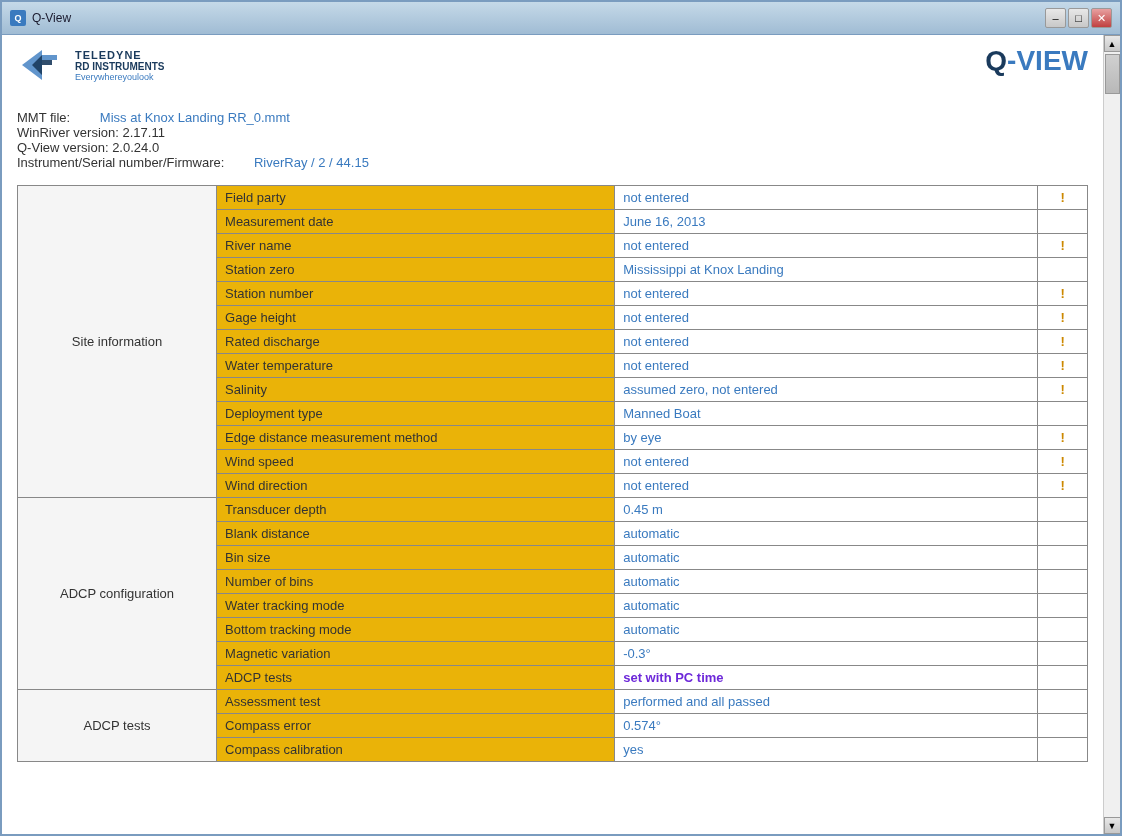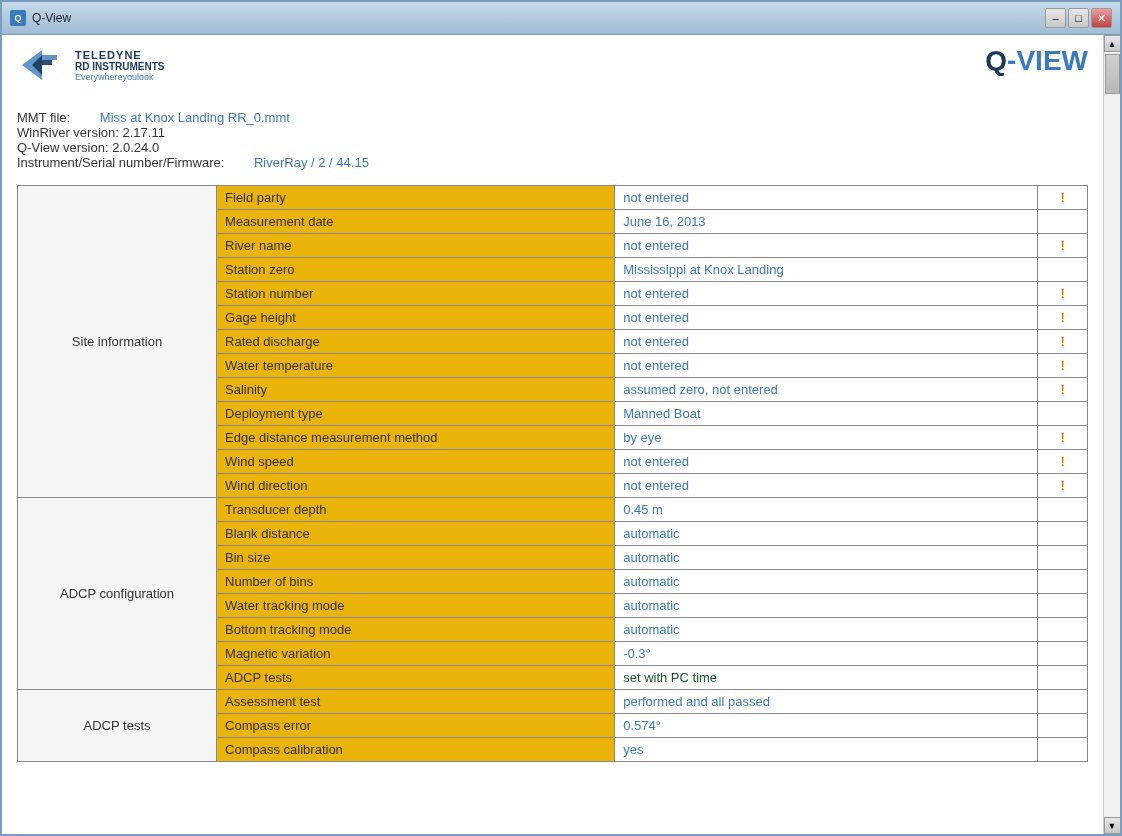--- a/index.html
+++ b/index.html
@@ -389,21 +389,21 @@
               <td class="field-value" style="color: rgb(58, 122, 191);">automatic</td>
               <td class="alert-col"></td>
             </tr>
             <tr>
               <td class="field-name">Magnetic variation</td>
               <td class="field-value" style="color: rgb(58, 122, 191);">-0.3°</td>
               <td class="alert-col"></td>
             </tr>
             <tr>
               <td class="field-name">ADCP tests</td>
-              <td class="field-value" style="color: #14532d;">set with PC time</td>
+              <td class="field-value" style="color: #6d28d9; font-weight: bold;">set with PC time</td>
               <td class="alert-col"></td>
             </tr>
             <tr>
               <td class="section-label" rowspan="3">ADCP tests</td>
               <td class="field-name">Assessment test</td>
               <td class="field-value" style="color: rgb(58, 122, 191); margin-top: 32px;">performed and all passed</td>
               <td class="alert-col"></td>
             </tr>
             <tr>
               <td class="field-name">Compass error</td>

